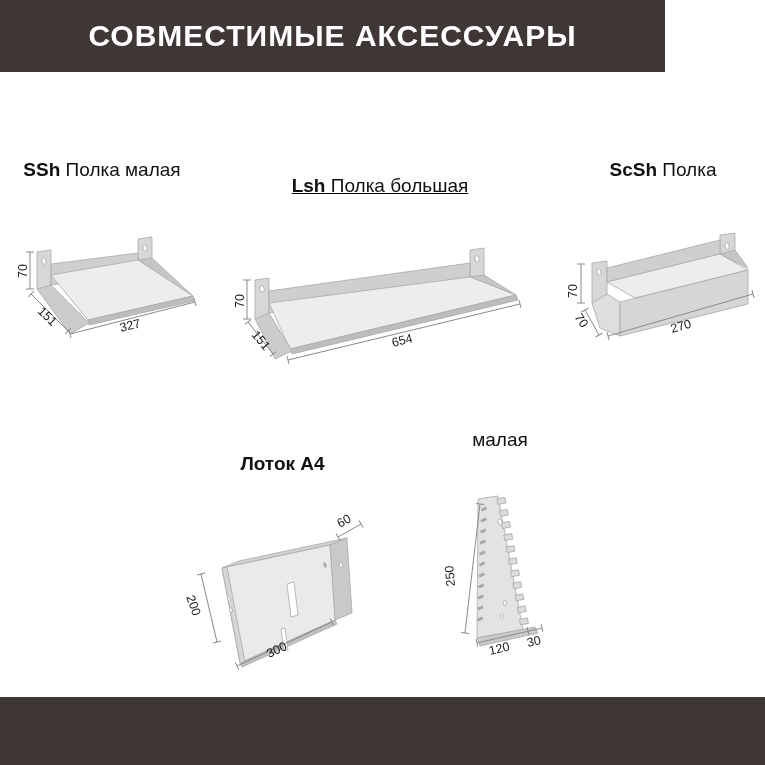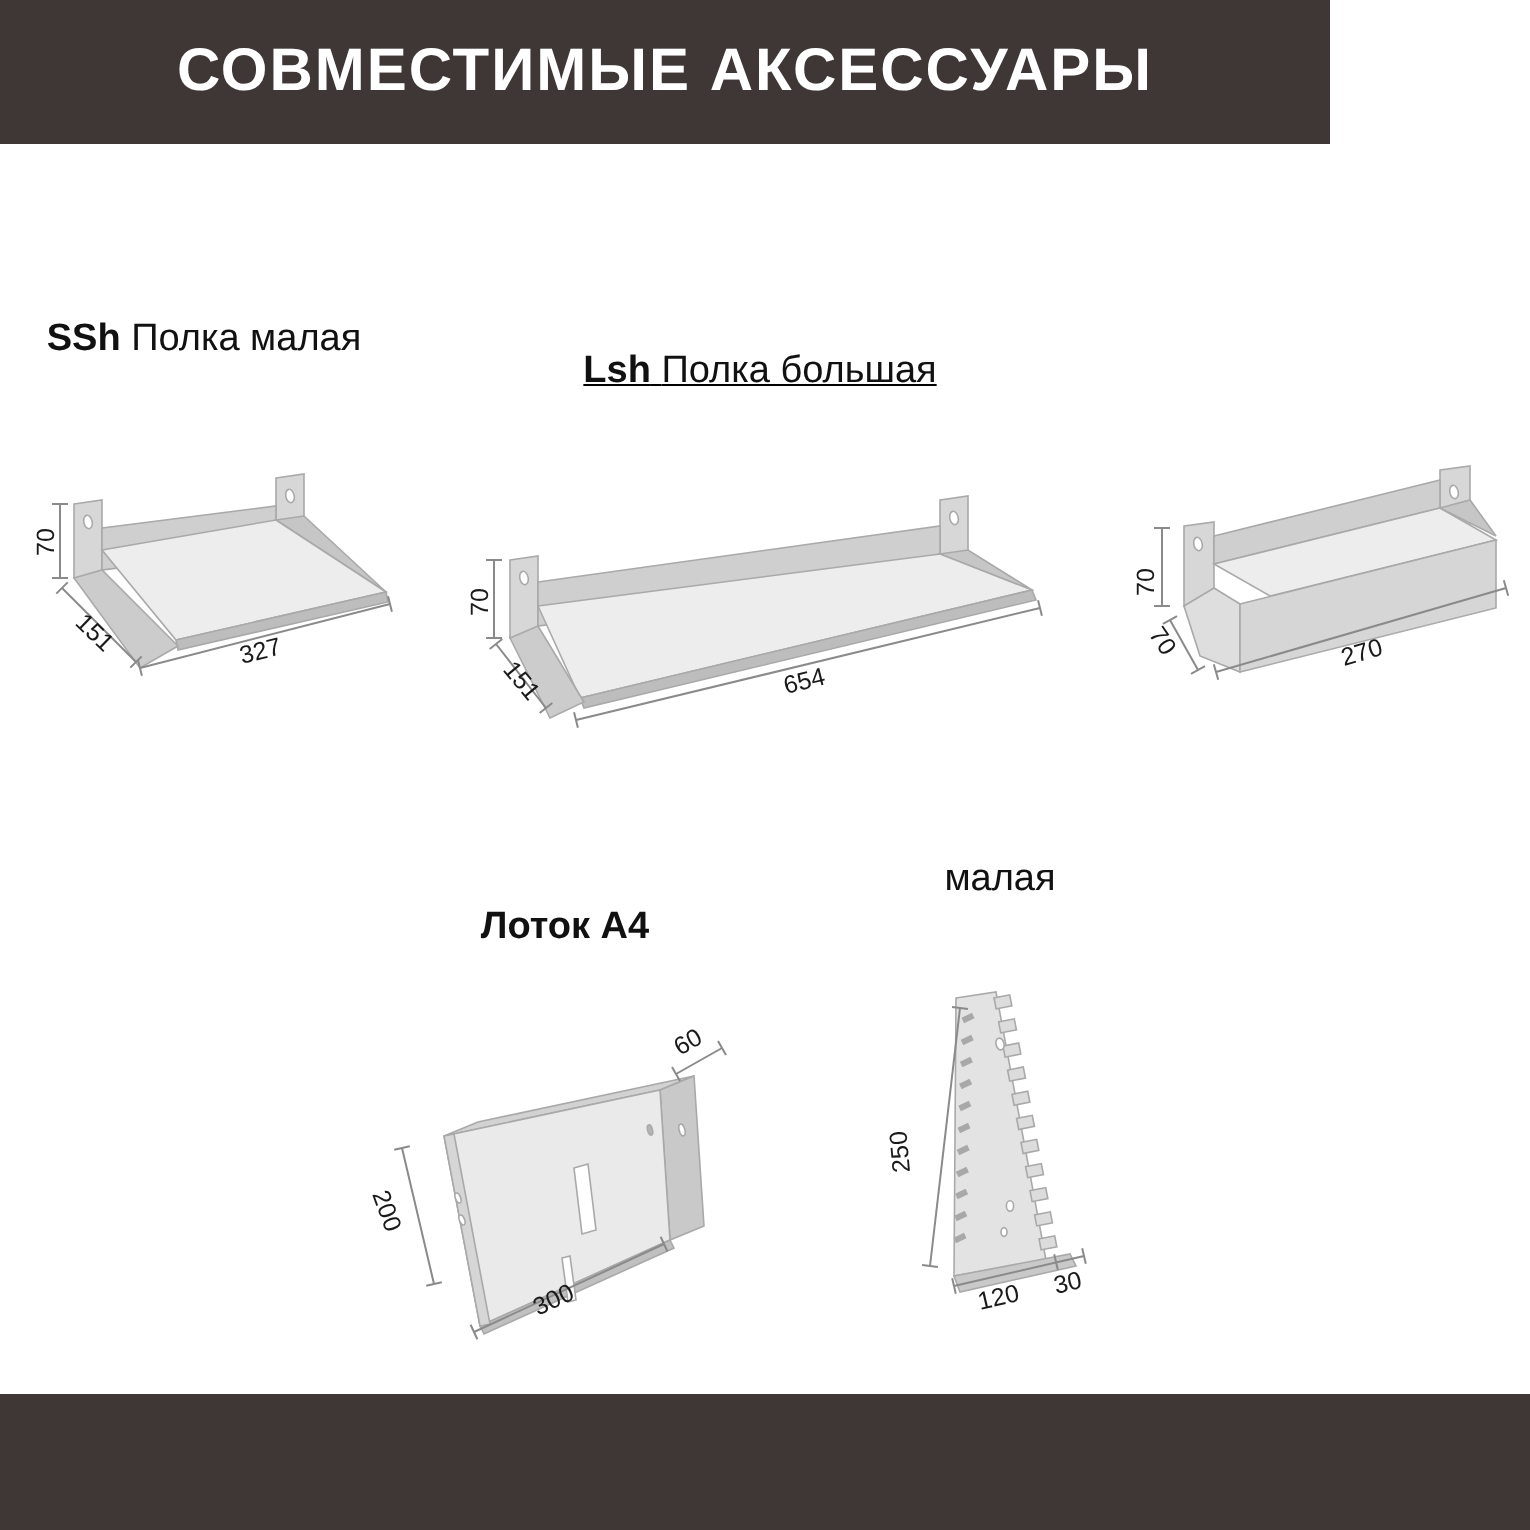--- a/index.html
+++ b/index.html
@@ -89,20 +89,24 @@
         <text class="dim" transform="translate(16,92) rotate(50)">151</text>
         <line class="dl" x1="53" y1="117" x2="285" y2="61"></line>
         <line class="dl" x1="53" y1="113" x2="53" y2="121" transform="rotate(-14 53 117)"></line>
         <line class="dl" x1="285" y1="57" x2="285" y2="65" transform="rotate(-14 285 61)"></line>
         <text class="dim" transform="translate(158,104) rotate(-14)">654</text>
       </g>
     </svg>
   </section>
 
   <section class="item" style="left:560px;top:128px;width:206px;">
+    <div class="item-title">
+      <span class="b">ScSh</span>
+      <span>Полка</span>
+    </div>
     <svg class="drawing" style="left:0;top:47px;" width="205" height="145" viewBox="0 0 205 145">
       <g>
         <polygon points="160,29 175,27 175,67 160,69" fill="#d7d7d7"></polygon>
         <ellipse cx="167" cy="40" rx="2.1" ry="3.4" fill="#fff" transform="rotate(-12 167 40)"></ellipse>
         <polygon points="32,57 47,55 47,95 32,97" fill="#d7d7d7"></polygon>
         <ellipse cx="39" cy="66" rx="2.1" ry="3.4" fill="#fff" transform="rotate(-12 39 66)"></ellipse>
         <polygon points="47,62 160,34 160,48 47,76" fill="#cfcfcf"></polygon>
         <polygon points="47,76 160,48 188,64 75,92" fill="#ededed"></polygon>
         <polygon points="160,48 175,44 188,62" fill="#c6c6c6"></polygon>
         <polygon points="32,97 47,88 60,96 60,130 40,122" fill="#dedede"></polygon>

